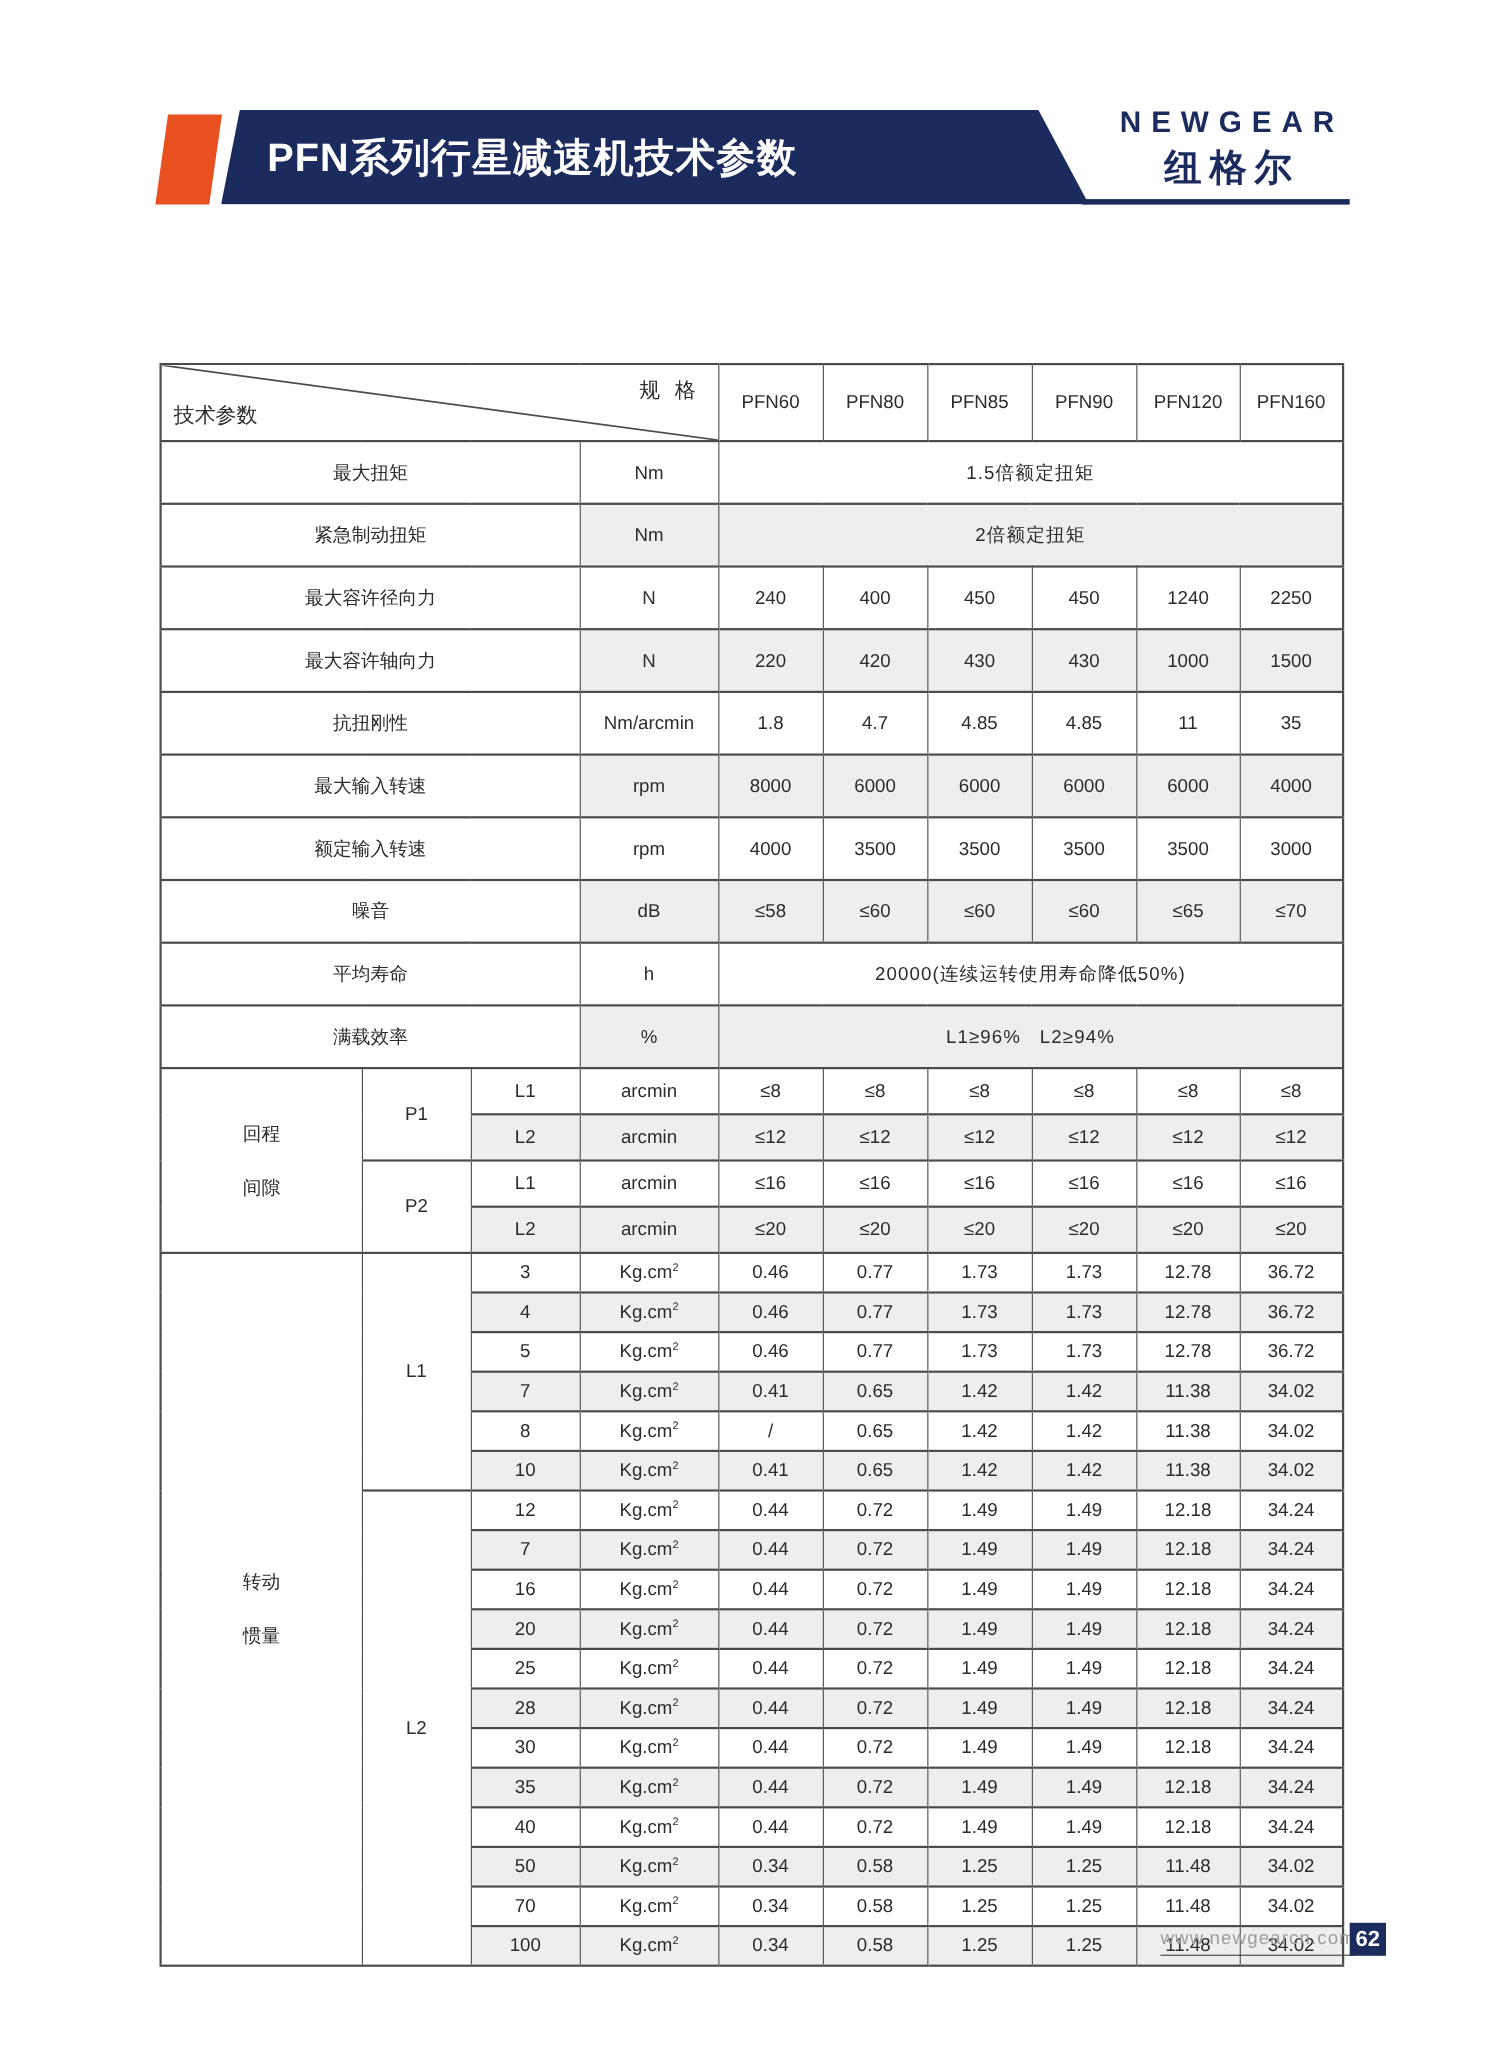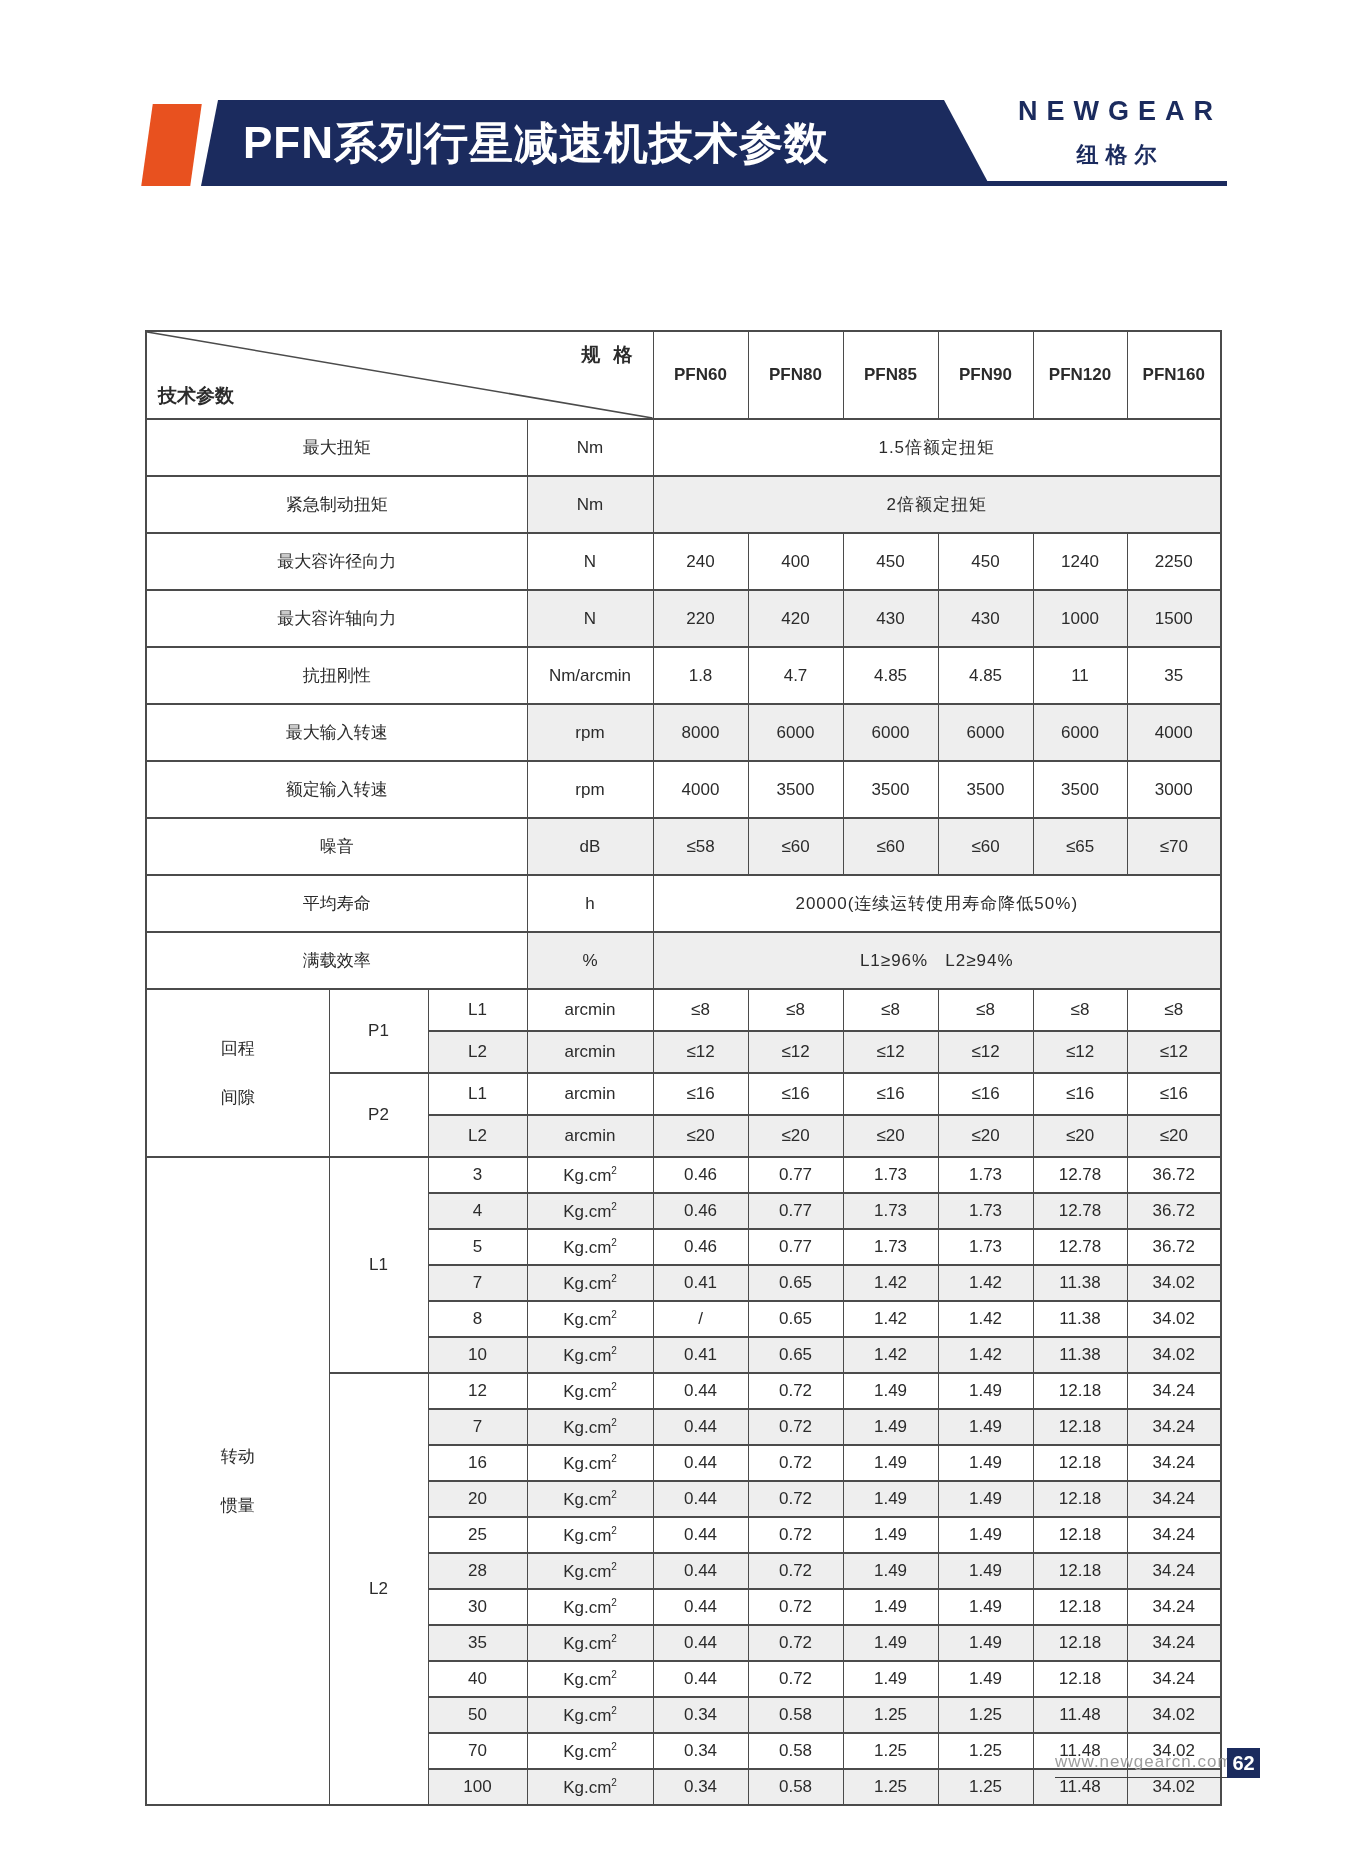--- a/index.html
+++ b/index.html
@@ -15,41 +15,41 @@
   .accent-shape {
     position:absolute; left:147px; top:104px; width:49px; height:82px;
     background:var(--orange); transform:skewX(-8deg);
   }
   .banner {
     position:absolute; left:201px; top:100px; width:789px; height:86px;
     background:var(--navy);
     clip-path:polygon(17px 0, calc(100% - 46px) 0, 100% 100%, 0 100%);
     display:flex; align-items:center; padding-left:42px;
   }
-  .banner-title { color:#fff; font-size:44px; font-weight:bold; letter-spacing:1px; white-space:nowrap; }
+  .banner-title { color:#fff; font-size:36px; font-weight:bold; letter-spacing:1px; white-space:nowrap; }
   .header-rule {
     position:absolute; left:984px; top:181px; width:243px; height:5px; background:var(--navy);
   }
   .logo { position:absolute; left:1010px; top:96px; width:220px; text-align:center; }
   .logo-en { color:var(--navy); font-size:27px; font-weight:bold; letter-spacing:9px; white-space:nowrap; }
-  .logo-cn { color:var(--navy); font-size:22px; font-weight:bold; letter-spacing:7px; margin-top:13px; white-space:nowrap; }
+  .logo-cn { color:var(--navy); font-size:34px; font-weight:bold; letter-spacing:7px; margin-top:3px; white-space:nowrap; }
 
   
   .tbl-wrap { position:absolute; left:145px; top:330px; }
   table.spec {
     border-collapse:collapse; table-layout:fixed; width:1075px;
     border:2px solid var(--border);
   }
   table.spec td {
     border-left:1px solid var(--border); border-right:1px solid var(--border);
     border-top:2px solid var(--border); border-bottom:2px solid var(--border);
     text-align:center; vertical-align:middle;
     font-size:17px; background:#fff; overflow:hidden;
   }
-  tr.head-row { height:88px;font-weight:bold; }
+  tr.head-row { height:70px; }
   tr.r-upper { height:57px; }
   tr.r-back  { height:42px; }
   tr.r-inert { height:36px; }
 
   td.corner { position:relative; background:var(--headerBg); padding:0; }
   td.corner svg { position:absolute; left:0; top:0; width:100%; height:100%; display:block; }
   .c-tr { position:absolute; top:10px; right:16px; font-size:19px; letter-spacing:4px; }
   .c-bl { position:absolute; bottom:9px; left:11px; font-size:19px; }
 
   td.colh { background:var(--headerBg); font-size:19px; }

